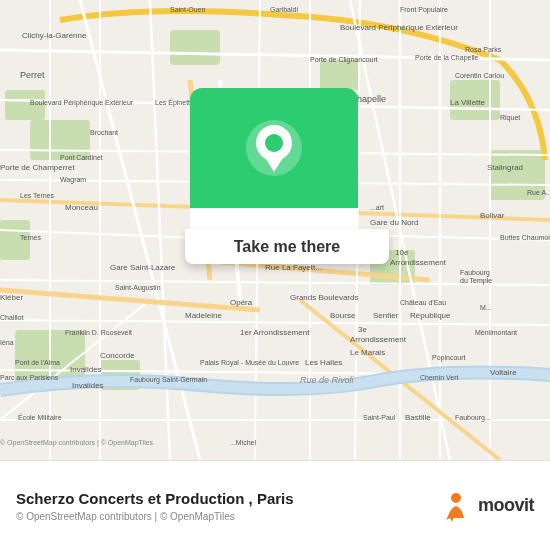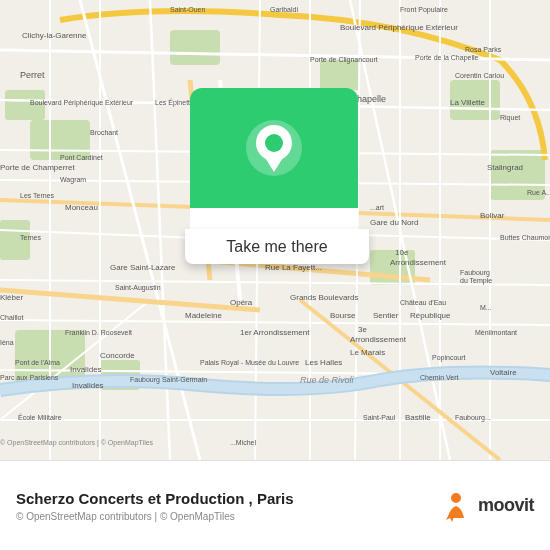--- a/index.html
+++ b/index.html
@@ -24,27 +24,27 @@
       position: absolute;
       top: 0; left: 0;
       width: 100%;
       height: 100%;
     }
 
     .take-me-there-btn {
       position: absolute;
       top: 229px;
       left: 185px;
-      width: 184px;
+      width: 204px;
       height: 35px;
       background: #fff;
       border: none;
       border-radius: 0 0 8px 8px;
       font-size: 16px;
-      font-weight: 400;
+      font-weight: 700;
       color: #333;
       cursor: pointer;
       display: flex;
       align-items: center;
       justify-content: center;
       box-shadow: 0 4px 8px rgba(0,0,0,0.2);
     }
 
     
     #info-bar {

